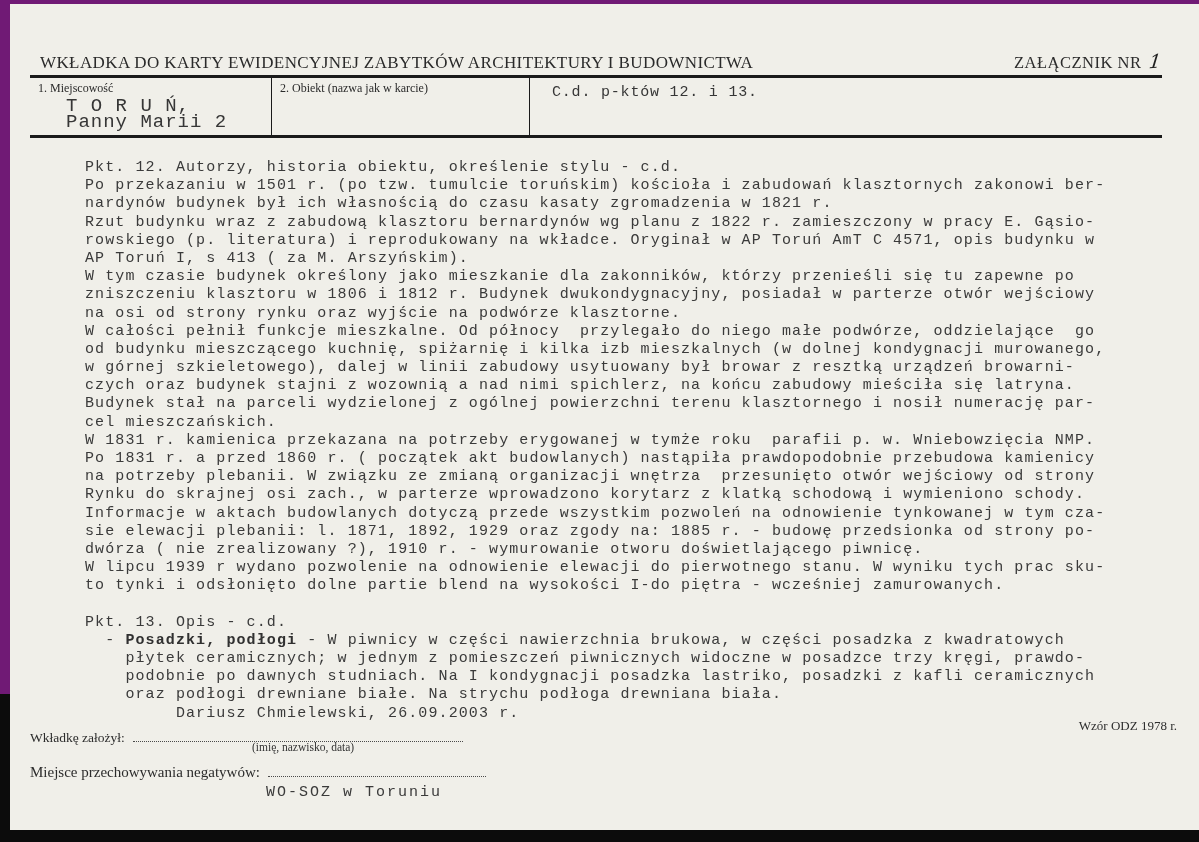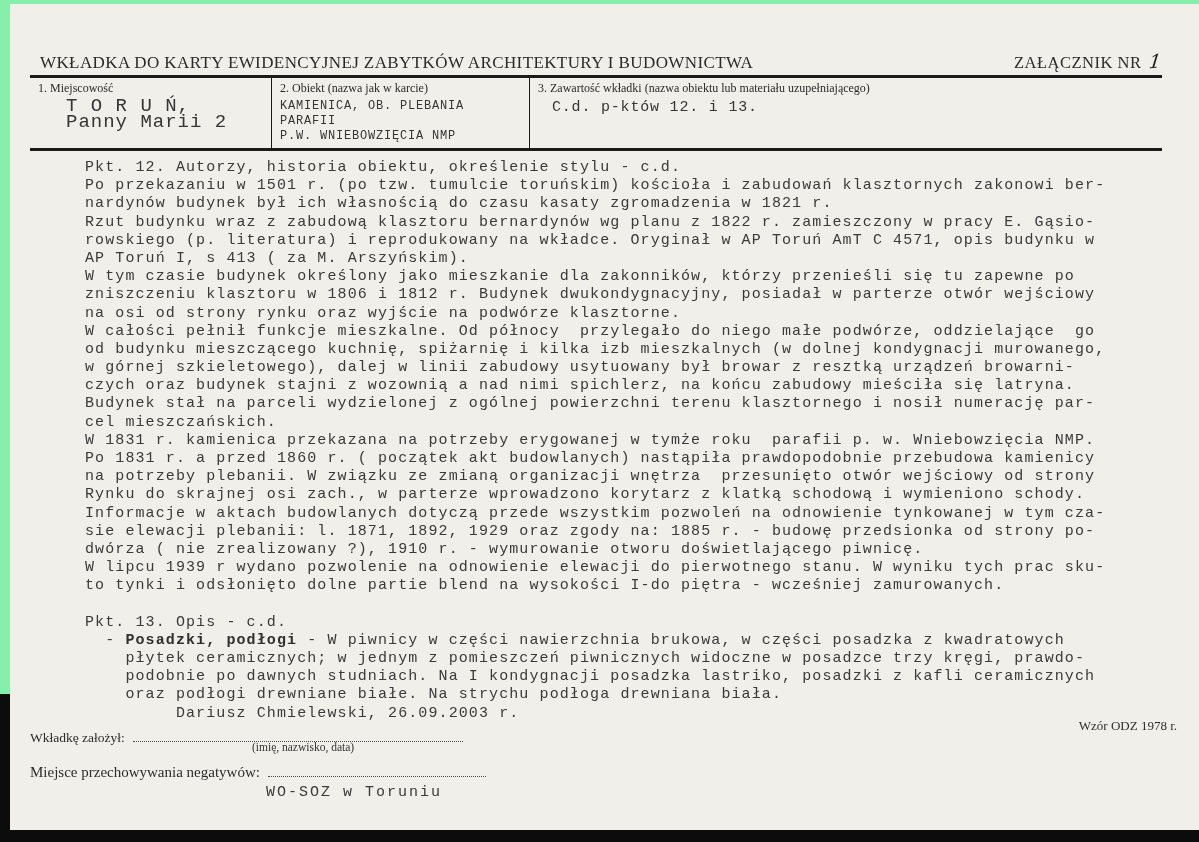--- a/index.html
+++ b/index.html
@@ -2,21 +2,21 @@
 <html><head>
 <meta charset="utf-8">
 <style>
   html,body{margin:0;padding:0;}
   body{
     width:1199px;height:842px;
     background:#0c0c0c;
     font-family:"Liberation Serif", serif;
     overflow:hidden;
   }
-  .scan{position:relative;width:1199px;height:694px;background:#86efac;}
+  .scan{position:relative;width:1199px;height:694px;background:#701a75;}
   .page{
     position:absolute;left:10px;top:4px;width:1189px;height:826px;
     background:#f0efe9;
     color:#2c2c2c;
   }
   
   .title-row{
     position:absolute;left:20px;top:46px;width:1132px;
     display:flex;justify-content:space-between;align-items:baseline;
   }
@@ -84,27 +84,22 @@
     <div class="fields-table">
       <div class="field c1">
         <div class="flabel">1. Miejscowość</div>
         <div class="mono fval1">
           <div>T O R U Ń,</div>
           <div>Panny Marii 2</div>
         </div>
       </div>
       <div class="field c2">
         <div class="flabel">2. Obiekt (nazwa jak w karcie)</div>
-        <div class="mono fval2">
-          <div>KAMIENICA, OB. PLEBANIA PARAFII</div>
-          <div>P.W. WNIEBOWZIĘCIA NMP</div>
-        </div>
       </div>
       <div class="field c3">
-        <div class="flabel">3. Zawartość wkładki (nazwa obiektu lub materiału uzupełniającego)</div>
         <div class="mono fval3">C.d. p-któw 12. i 13.</div>
       </div>
     </div>
 
     <div class="body-text">
         <div class="bline">Pkt. 12. Autorzy, historia obiektu, określenie stylu - c.d.</div>
         <div class="bline">Po przekazaniu w 1501 r. (po tzw. tumulcie toruńskim) kościoła i zabudowań klasztornych zakonowi ber-</div>
         <div class="bline">nardynów budynek był ich własnością do czasu kasaty zgromadzenia w 1821 r.</div>
         <div class="bline">Rzut budynku wraz z zabudową klasztoru bernardynów wg planu z 1822 r. zamieszczony w pracy E. Gąsio-</div>
         <div class="bline">rowskiego (p. literatura) i reprodukowany na wkładce. Oryginał w AP Toruń AmT C 4571, opis budynku w</div>

